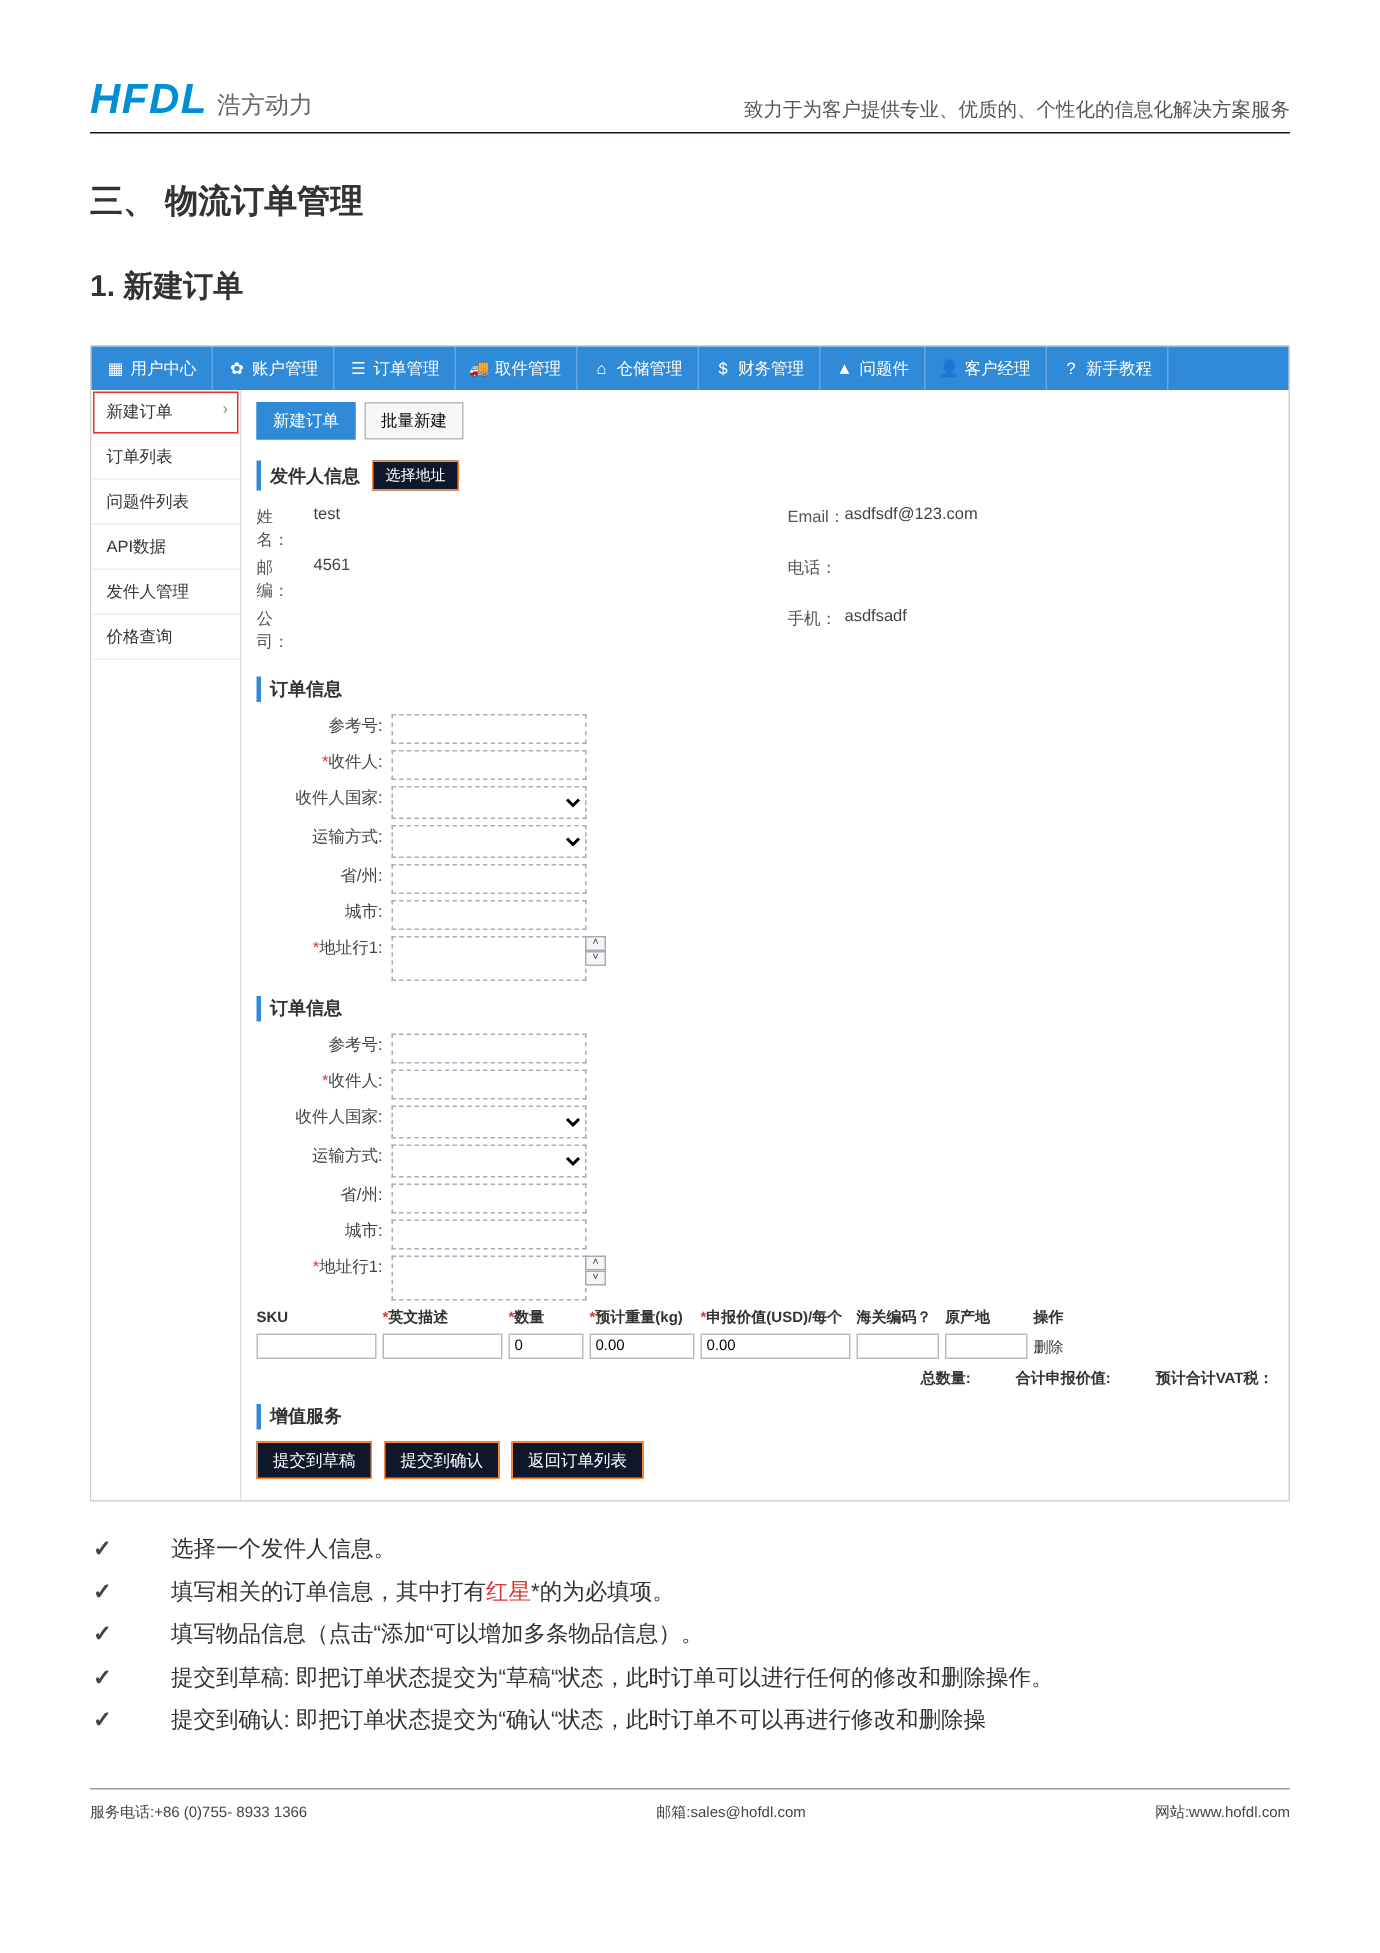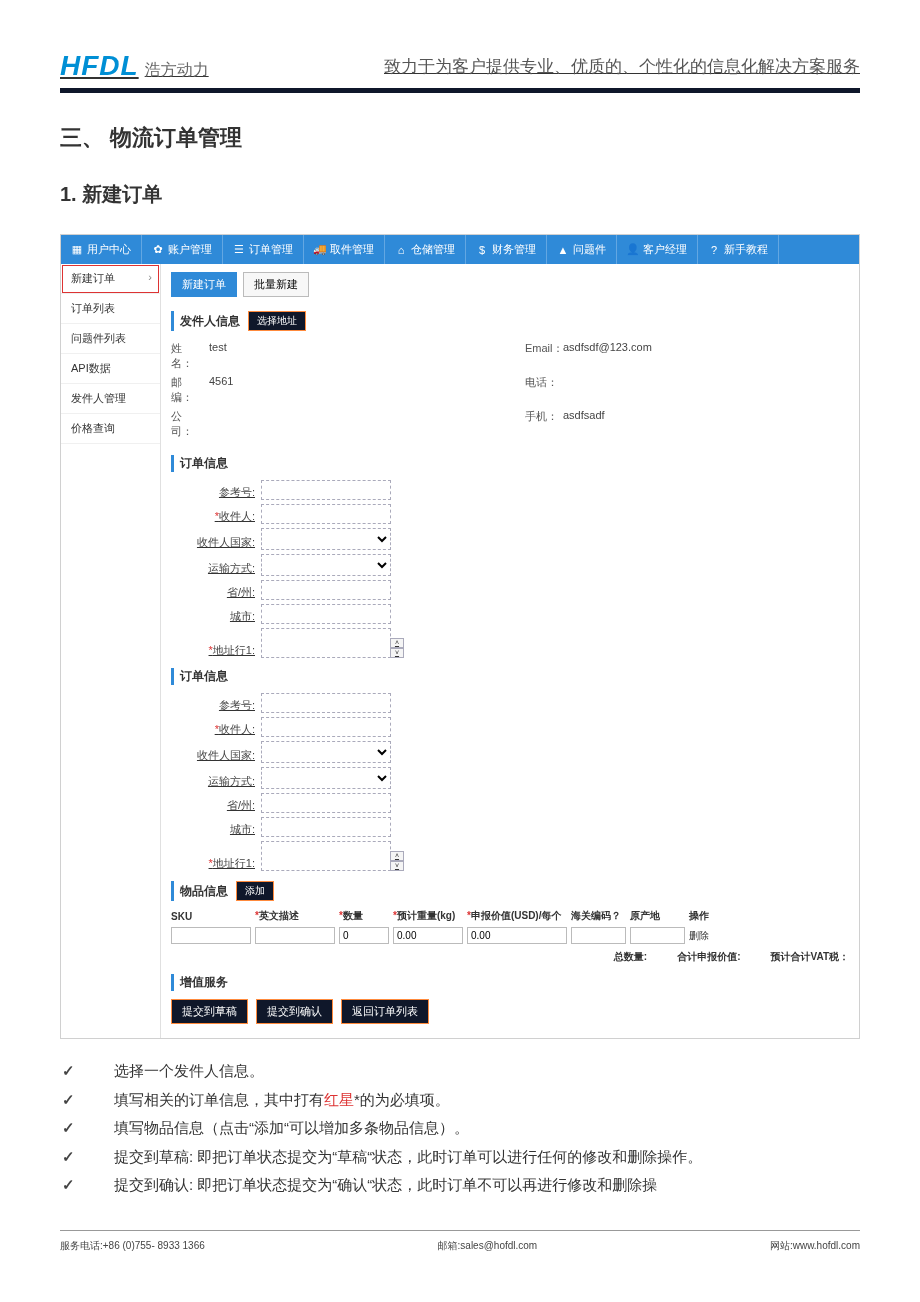--- a/index.html
+++ b/index.html
@@ -1,22 +1,22 @@
 <!DOCTYPE html>
 <html><head>
 <meta charset="utf-8">
 <style>
   * { box-sizing: border-box; margin: 0; padding: 0; }
   body { font-family: "Microsoft YaHei", Arial, sans-serif; background: #fff; width: 920px; margin: 0 auto; color: #333; font-size: 12px; }
   .page { padding: 50px 60px 40px; }
-  .doc-header { display: flex; align-items: center; justify-content: space-between; border-bottom: 5px solid #0f172a; padding-bottom: 6px; margin-bottom: 30px; text-decoration: underline; }
+  .doc-header { display: flex; align-items: flex-end; justify-content: space-between; border-bottom: 1px solid #0f172a; padding-bottom: 6px; margin-bottom: 30px; }
   .logo { display: flex; align-items: baseline; gap: 6px; }
   .logo-mark { font-size: 28px; font-weight: 800; font-style: italic; color: #008fd5; letter-spacing: 1px; }
   .logo-sub { font-size: 16px; color: #666; }
-  .slogan { font-size: 17px; color: #555; }
+  .slogan { font-size: 13px; color: #555; }
   .h1 { font-size: 22px; font-weight: 700; margin: 10px 0 28px; }
   .h2 { font-size: 20px; font-weight: 700; margin: 0 0 26px; }
   .app { border: 1px solid #d0d0d0; background: #fff; }
   .topnav { display: flex; background: #2f8ad8; color: #fff; font-size: 11px; }
   .topnav .tab { display: flex; align-items: center; gap: 4px; padding: 7px 10px; border-right: 1px solid rgba(255,255,255,.25); cursor: pointer; }
   .topnav .icon { width: 12px; height: 12px; display: inline-flex; align-items: center; justify-content: center; }
   .body-row { display: flex; }
   .sidebar { width: 100px; border-right: 1px solid #e0e0e0; background: #fff; font-size: 11px; }
   .sidebar .item { padding: 7px 10px; border-bottom: 1px solid #f0f0f0; cursor: pointer; position: relative; }
   .sidebar .item.active { outline: 1px solid #d33; outline-offset: -2px; }
@@ -25,21 +25,21 @@
   .toolbar { display: flex; gap: 6px; margin-bottom: 14px; }
   .btn { padding: 4px 10px; font-size: 11px; border: 1px solid #bbb; background: #f7f7f7; cursor: pointer; }
   .btn.primary { background: #2f8ad8; border-color: #2f8ad8; color: #fff; }
   .btn.orange { background: #0f172a; border-color: #ff8a3c; color: #fff; }
   .btn.small { padding: 2px 8px; font-size: 10px; }
   .section-head { display: flex; align-items: center; gap: 8px; border-left: 3px solid #2f8ad8; padding-left: 6px; margin: 10px 0 8px; font-size: 12px; font-weight: 700; }
   .sender-grid { display: grid; grid-template-columns: 1fr 1fr; gap: 4px 30px; font-size: 11px; padding: 2px 0 6px; color: #444; }
   .sender-grid .row { display: flex; gap: 4px; }
   .sender-grid .lab { width: 34px; color: #555; }
   .form { font-size: 11px; }
-  .frow { display: flex; align-items: flex-end; margin-bottom: 4px; text-decoration: underline; }
+  .frow { display: flex; align-items: flex-start; margin-bottom: 4px; }
   .frow .flab { width: 90px; text-align: right; padding-right: 6px; color: #444; }
   .frow .flab .req { color: #d33; }
   .frow input[type="text"], .frow select, .frow textarea { width: 130px; border: 1px dashed #aab; padding: 3px 4px; font-size: 11px; background: #fff; }
   .frow textarea { height: 30px; resize: none; }
   .frow .spin { width: 14px; display: flex; flex-direction: column; margin-left: -1px; }
   .frow .spin span { height: 10px; border: 1px solid #aab; background: #f5f5f5; font-size: 7px; text-align: center; line-height: 8px; cursor: pointer; }
   .goods-head, .goods-row { display: grid; grid-template-columns: 80px 80px 50px 70px 100px 55px 55px 40px; gap: 4px; font-size: 10px; align-items: center; }
   .goods-head { color: #333; font-weight: 600; margin-bottom: 4px; }
   .goods-head .req { color: #d33; }
   .goods-row input { width: 100%; border: 1px solid #bbb; padding: 2px 3px; font-size: 10px; }
@@ -223,24 +223,20 @@
           <div class="frow">
               <span class="flab"><span class="req">*</span><span>地址行1:</span></span>
               <textarea style=""></textarea>
               <div class="spin">
                 <span>˄</span>
                 <span>˅</span>
               </div>
             </div>
         </div>
 
-        <div class="section-head">
-          <span>物品信息</span>
-          <button class="btn orange small">添加</button>
-        </div>
         <div class="goods-head">
           <span>SKU</span>
           <span><span class="req">*</span><span>英文描述</span></span>
           <span><span class="req">*</span><span>数量</span></span>
           <span><span class="req">*</span><span>预计重量(kg)</span></span>
           <span><span class="req">*</span><span>申报价值(USD)/每个</span></span>
           <span><span>海关编码</span><span>？</span></span>
           <span>原产地</span>
           <span>操作</span>
         </div>

